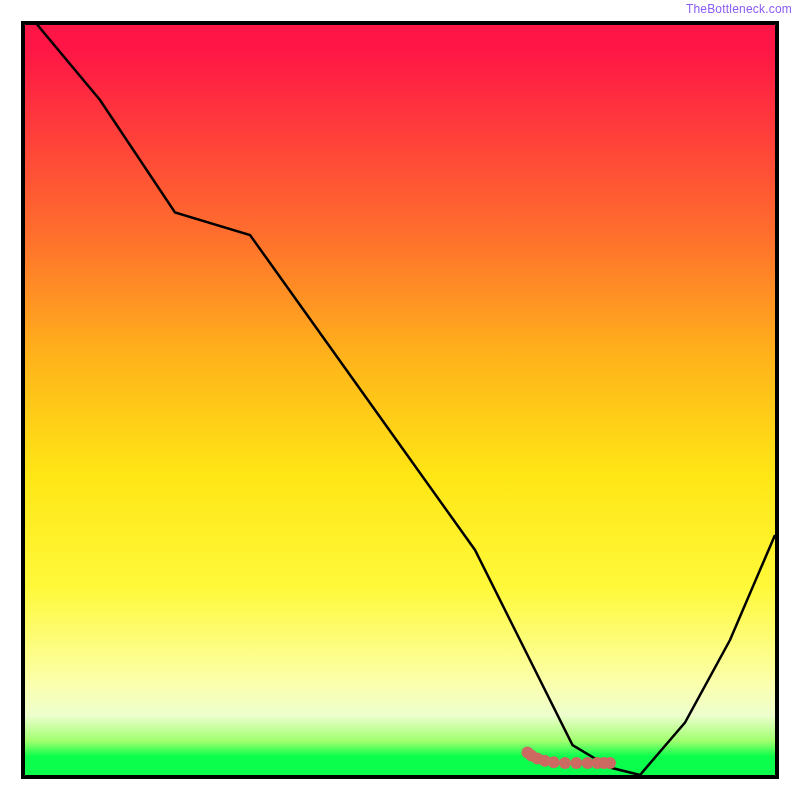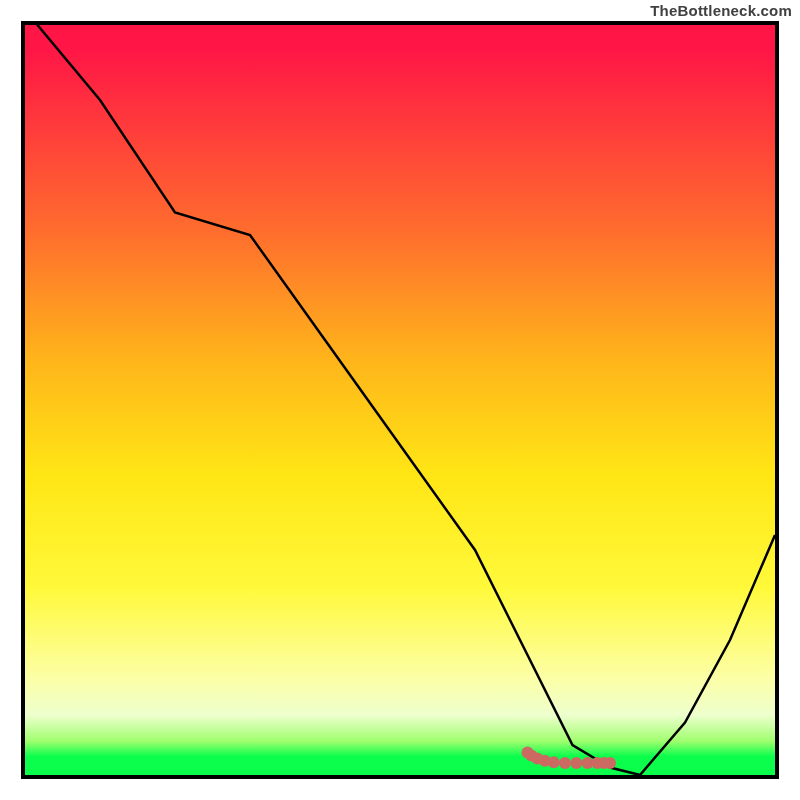--- a/index.html
+++ b/index.html
@@ -1,17 +1,17 @@
 <!DOCTYPE html>
 <html><head>
 <meta charset="utf-8">
 <style>
   html,body { margin:0; padding:0; width:800px; height:800px; overflow:hidden; background:#fff; font-family:Arial,Helvetica,sans-serif; }
   .wrap { position:relative; width:800px; height:800px; }
-  .attrib { position:absolute; top:2px; right:8px; font-size:15px; font-weight:bold; color:#404040; letter-spacing:0.2px; }
+  .attrib { position:absolute; top:2px; right:8px; font-size:12px; font-weight:normal; color:#8b5cf6; letter-spacing:0.2px; }
   .plot-frame { position:absolute; left:21px; top:21px; width:758px; height:758px; border:4px solid #000; box-sizing:border-box; overflow:hidden; }
   .gradient { position:absolute; inset:0;
     background:linear-gradient(to bottom,
       #ff1546 0%,
       #ff1546 3%,
       #ff6f2d 28%,
       #ffb61a 45%,
       #ffe615 60%,
       #fff93a 75%,
       #fcffa5 87%,

